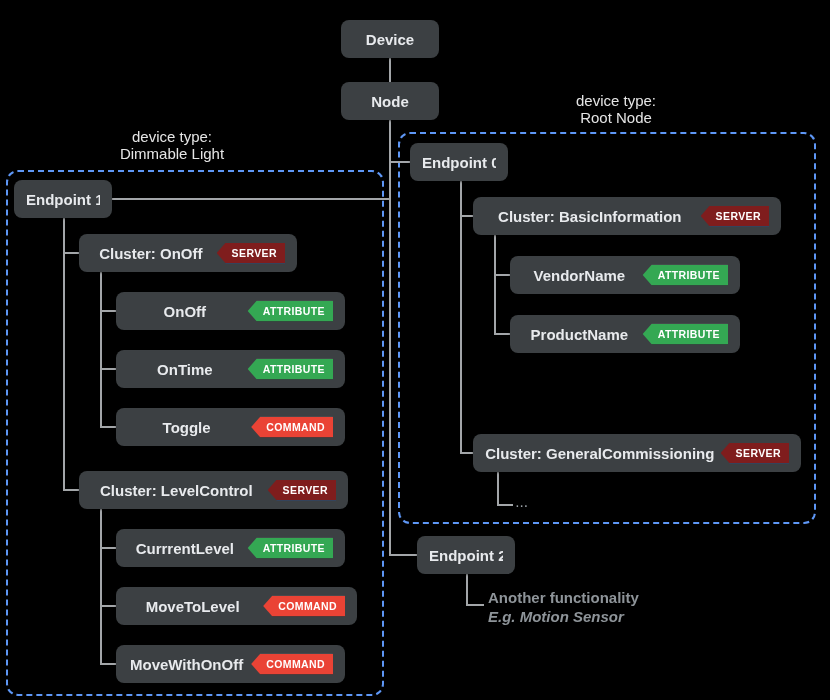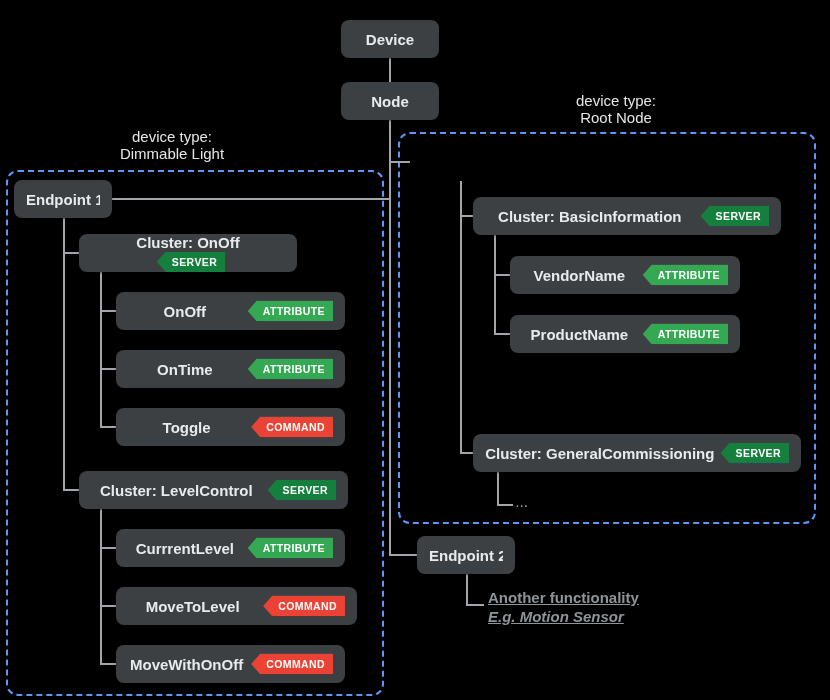--- a/index.html
+++ b/index.html
@@ -12,21 +12,21 @@
     display:flex;align-items:center;box-sizing:border-box;padding:0 12px;
     color:#e8eaed;font-size:15px;font-weight:bold;white-space:nowrap;
     box-shadow:0 1px 2px rgba(0,0,0,0.5);
   }
   .box .lbl{flex:1;text-align:center;overflow:hidden;}
   .badge{
     flex:none;margin-left:6px;font-size:10.5px;font-weight:bold;color:#ffffff;
     letter-spacing:0.4px;line-height:1;padding:5px 8px 5px 15px;
     clip-path:polygon(9px 0,100% 0,100% 100%,9px 100%,0 50%);
   }
-  .b-server{background:#15803d;filter:drop-shadow(2px 2px 0 #1d4ea3);}
+  .b-server{background:#7f1d1d;filter:drop-shadow(2px 2px 0 #1d4ea3);}
   .b-attribute{background:#34a853;filter:drop-shadow(2px 2px 0 #1b6b33) drop-shadow(0 0 1px #8fd6a4);}
   .b-command{background:#ea4335;filter:drop-shadow(2px 2px 0 #9c221a) drop-shadow(0 0 1px #f5a8a2);}
   .hline,.vline{position:absolute;background:#a3a6a9;}
   .hline{height:1.5px;}
   .vline{width:1.5px;}
   .group{position:absolute;border:2px dashed #5e97f6;border-radius:12px;}
   .ghead{position:absolute;color:#e5e5e5;font-size:15px;line-height:17px;text-align:center;width:240px;}
   .ghead .t1{font-weight:normal;}
   .ghead .t2{font-weight:normal;}
   .note{position:absolute;color:#8e9499;font-size:15px;line-height:19px;font-weight:bold;white-space:nowrap;}
@@ -80,20 +80,23 @@
   <div class="vline" style="left:466px;top:574px;height:31px;"></div>
   <div class="hline" style="left:466px;top:604px;width:18px;"></div>
 
   <div class="box" style="left:341px;top:82px;width:98px;">
     <span class="lbl">Node</span>
   </div>
   <div class="box" style="left:341px;top:20px;width:98px;">
     <span class="lbl">Device</span>
   </div>
 
+  <div class="box" style="left:410px;top:143px;width:98px;">
+    <span class="lbl">Endpoint 0</span>
+  </div>
   <div class="box" style="left:473px;top:197px;width:308px;">
     <span class="lbl">Cluster: BasicInformation</span>
     <span class="badge b-server">SERVER</span>
   </div>
   <div class="box" style="left:510px;top:256px;width:230px;">
     <span class="lbl">VendorName</span>
     <span class="badge b-attribute">ATTRIBUTE</span>
   </div>
   <div class="box" style="left:510px;top:315px;width:230px;">
     <span class="lbl">ProductName</span>
@@ -101,21 +104,21 @@
   </div>
   <div class="box" style="left:473px;top:434px;width:328px;">
     <span class="lbl">Cluster: GeneralCommissioning</span>
     <span class="badge b-server">SERVER</span>
   </div>
   <div class="ellipsis" style="left:516px;top:498px;">...</div>
 
   <div class="box" style="left:14px;top:180px;width:98px;">
     <span class="lbl">Endpoint 1</span>
   </div>
-  <div class="box" style="left:79px;top:234px;width:218px;flex-direction:column;">
+  <div class="box" style="left:79px;top:234px;width:218px;">
     <span class="lbl">Cluster: OnOff</span>
     <span class="badge b-server">SERVER</span>
   </div>
   <div class="box" style="left:116px;top:292px;width:229px;">
     <span class="lbl">OnOff</span>
     <span class="badge b-attribute">ATTRIBUTE</span>
   </div>
   <div class="box" style="left:116px;top:350px;width:229px;">
     <span class="lbl">OnTime</span>
     <span class="badge b-attribute">ATTRIBUTE</span>
@@ -137,18 +140,18 @@
     <span class="badge b-command">COMMAND</span>
   </div>
   <div class="box" style="left:116px;top:645px;width:229px;">
     <span class="lbl">MoveWithOnOff</span>
     <span class="badge b-command">COMMAND</span>
   </div>
 
   <div class="box" style="left:417px;top:536px;width:98px;">
     <span class="lbl">Endpoint 2</span>
   </div>
-  <div class="note" style="left:488px;top:588px;text-decoration:underline;">
+  <div class="note" style="left:488px;top:588px;">
     <div>Another functionality</div>
     <div class="it">E.g. Motion Sensor</div>
   </div>
 
 </div>
 
 </body></html>

